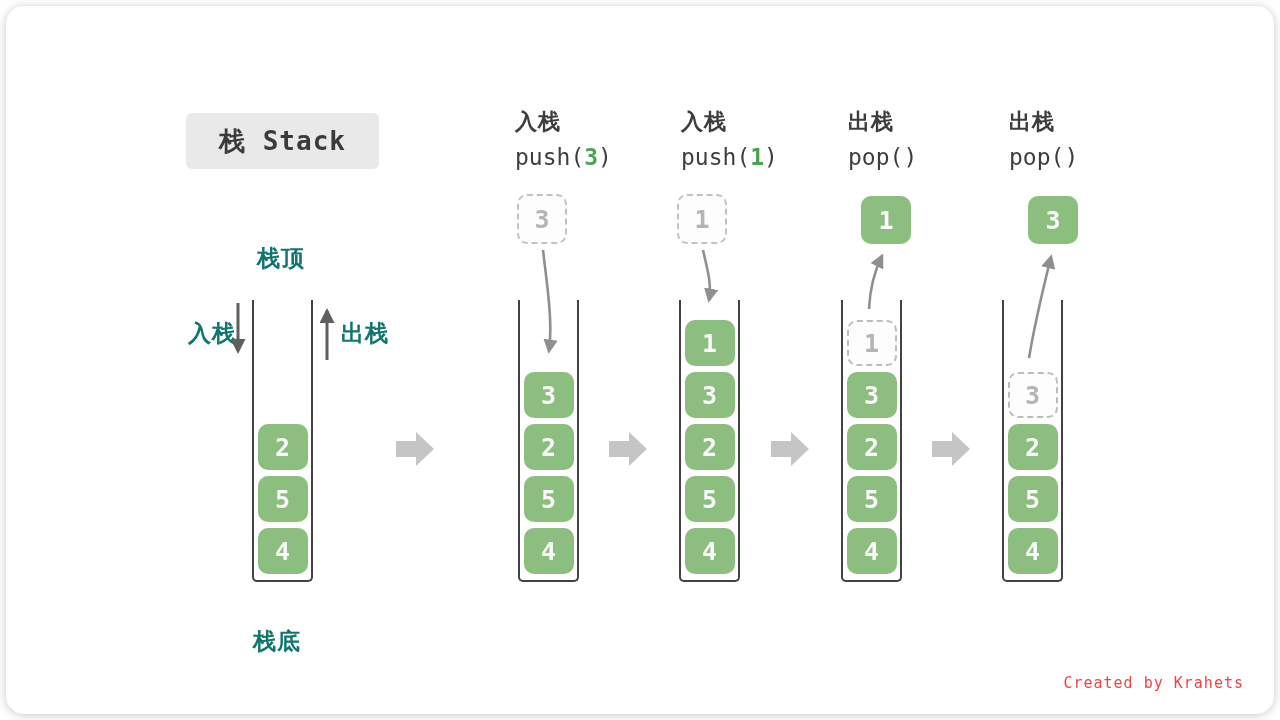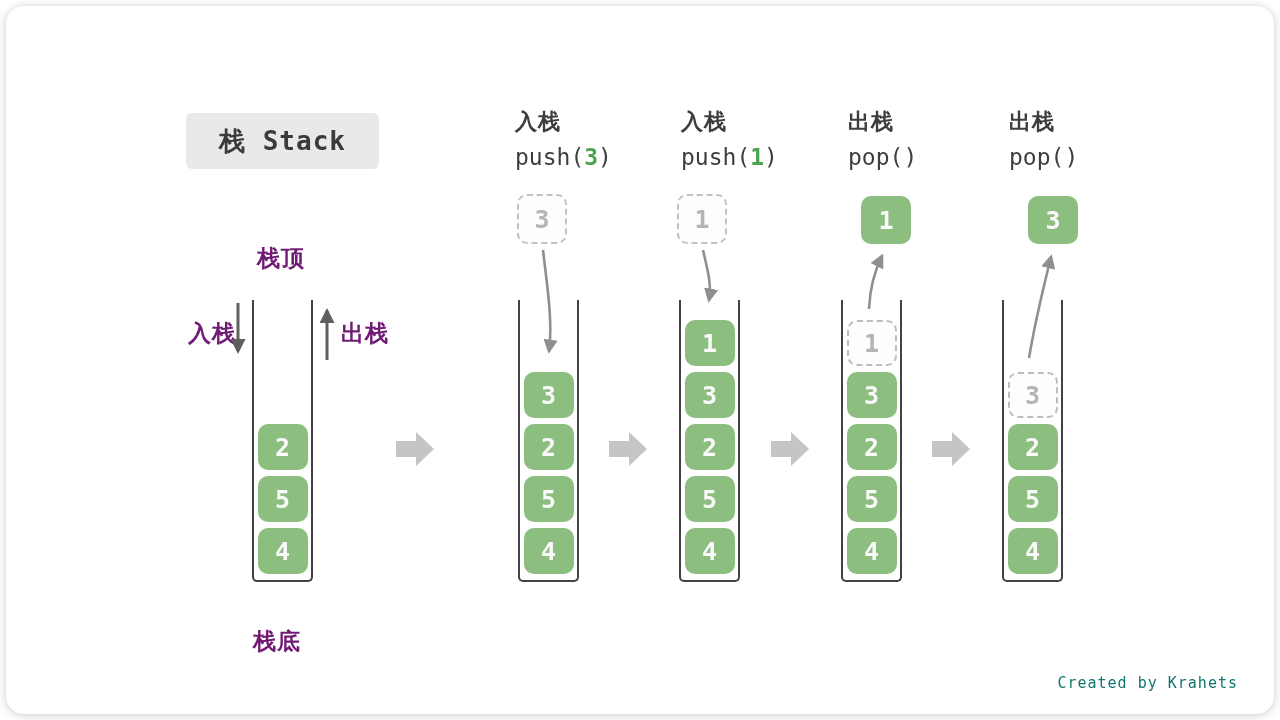--- a/index.html
+++ b/index.html
@@ -52,25 +52,25 @@
   
   .float-box {
     position:absolute; width:50px; box-sizing:border-box; border-radius:10px;
     display:flex; align-items:center; justify-content:center;
     font:bold 25px "DejaVu Sans Mono", monospace;
   }
   .float-box.ghost { top:194px; height:50px; background:#fdfdfd; border:2px dashed #c2c2c2; color:#b2b5b8; }
   .float-box.solid { top:196px; height:48px; background:#8CBE80; color:#fafafa; }
 
   
-  .side-label { position:absolute; font:bold 23px "DejaVu Sans", sans-serif; color:#701a75; letter-spacing:1px;text-align:center; }
+  .side-label { position:absolute; font:bold 23px "DejaVu Sans", sans-serif; color:#0f766e; letter-spacing:1px;text-align:center; }
 
   .footer-credit {
-    position:absolute; right:42px; top:674px;
-    font:15px "DejaVu Sans Mono", monospace; color:#0f766e; letter-spacing:1px;
+    position:absolute; right:36px; top:674px;
+    font:15px "DejaVu Sans Mono", monospace; color:#ef4444; letter-spacing:1px;
   }
 
   svg.overlay { position:absolute; inset:0; pointer-events:none; }
 </style>
 </head>
 <body>
 
 <div class="card"></div>
 <div class="canvas">
 

